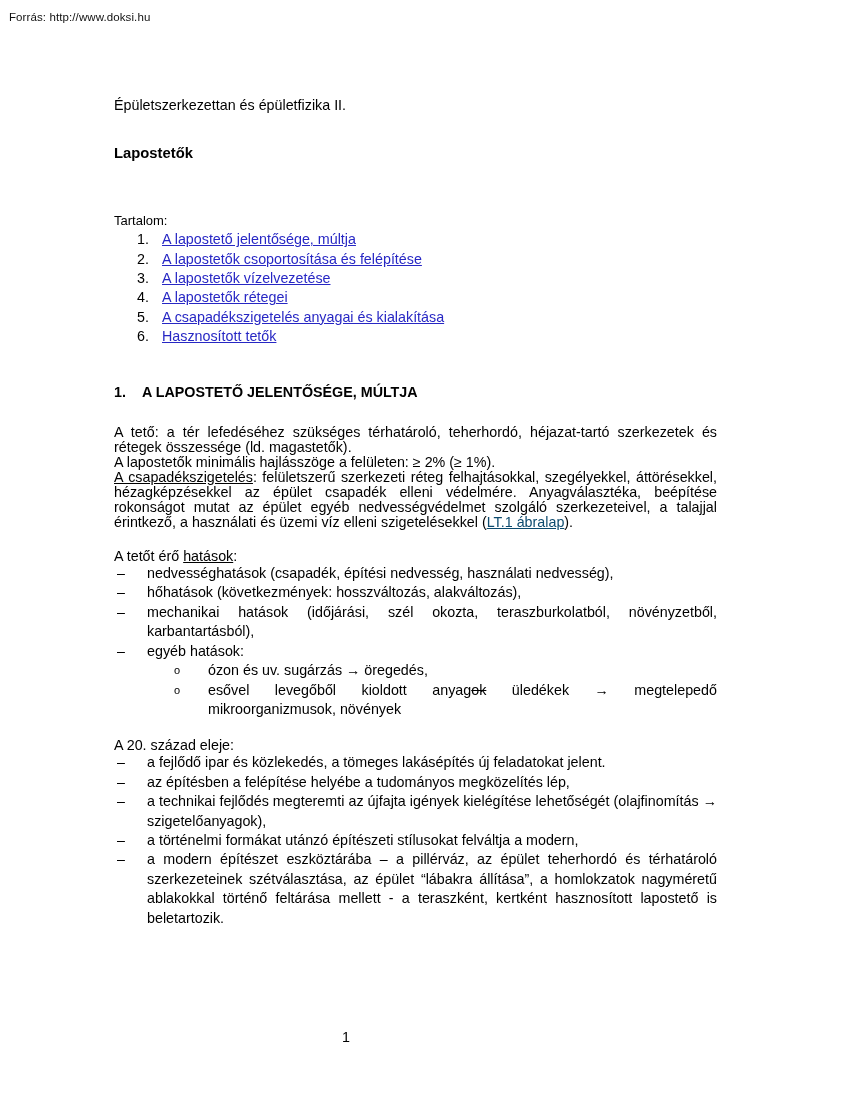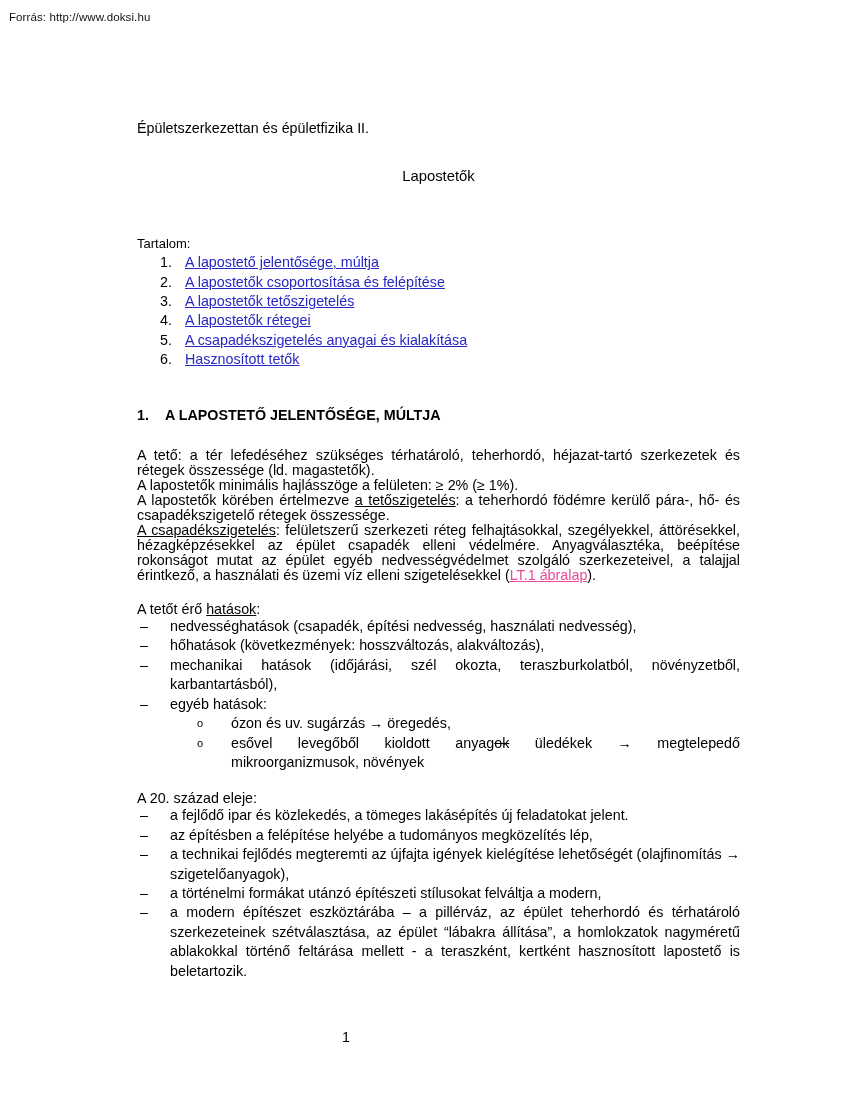--- a/index.html
+++ b/index.html
@@ -32,38 +32,36 @@
     font-size: 11.5px;
     line-height: 14px;
     color: #111111;
     letter-spacing: 0.1px;
     white-space: nowrap;
   }
 
   
   .content {
     position: absolute;
-    left: 137px;
+    left: 114px;
     top: 96px;
     width: 603px;
     font-size: 14.3px;
     line-height: 19.4px;
     color: #000000;
-    margin-top: 23px;
   }
 
   .doc-subject {
     font-size: 14.3px;
     line-height: 19.4px;
     margin: 0;
   }
 
   .doc-title {
-    text-align: center;
-    font-weight: normal;
+    font-weight: bold;
     font-size: 14.8px;
     margin: 29px 0 0 0;
     line-height: 19.4px;
   }
 
   
   .toc-label {
     margin: 47px 0 0 0;
     font-size: 13px;
     line-height: 19.4px;
@@ -114,21 +112,21 @@
   }
   .para.first-after-heading {
     margin-top: 23px;
   }
   .gap-before {
     margin-top: 19px;
   }
 
   .u { text-decoration: underline; }
   .lnk {
-    color: #ec4899;
+    color: #0c4a6e;
     text-decoration: underline;
   }
   .strike { text-decoration: line-through; }
 
   
   .dash-list {
     margin: 0;
     padding: 0;
     list-style: none;
   }
@@ -205,21 +203,21 @@
       <li class="toc-item">
         <span class="toc-num">1.</span>
         <a class="toc-link" href="#">A lapostető jelentősége, múltja</a>
       </li>
       <li class="toc-item">
         <span class="toc-num">2.</span>
         <a class="toc-link" href="#">A lapostetők csoportosítása és felépítése</a>
       </li>
       <li class="toc-item">
         <span class="toc-num">3.</span>
-        <a class="toc-link" href="#">A lapostetők tetőszigetelés</a>
+        <a class="toc-link" href="#">A lapostetők vízelvezetése</a>
       </li>
       <li class="toc-item">
         <span class="toc-num">4.</span>
         <a class="toc-link" href="#">A lapostetők rétegei</a>
       </li>
       <li class="toc-item">
         <span class="toc-num">5.</span>
         <a class="toc-link" href="#">A csapadékszigetelés anyagai és kialakítása</a>
       </li>
       <li class="toc-item">
@@ -230,23 +228,20 @@
 
     <h2 class="section-heading">
       <span class="sh-num">1.</span>
       <span>A LAPOSTETŐ JELENTŐSÉGE, MÚLTJA</span>
     </h2>
 
     <p class="para just first-after-heading">A tető: a tér lefedéséhez szükséges térhatároló, teherhordó, héjazat-tartó szerkezetek és rétegek összessége (ld. magastetők).</p>
 
     <p class="para">A lapostetők minimális hajlásszöge a felületen: ≥ 2% (≥ 1%).</p>
 
-    <p class="para just">
-      <span>A lapostetők körében értelmezve </span><span class="u">a tetőszigetelés</span><span>: a teherhordó födémre kerülő pára-, hő- és csapadékszigetelő rétegek összessége.</span>
-    </p>
 
     <p class="para just">
       <span class="u">A csapadékszigetelés</span><span>: felületszerű szerkezeti réteg felhajtásokkal, szegélyekkel, áttörésekkel, hézagképzésekkel az épület csapadék elleni védelmére. Anyagválasztéka, beépítése rokonságot mutat az épület egyéb nedvességvédelmet szolgáló szerkezeteivel, a talajjal érintkező, a használati és üzemi víz elleni szigetelésekkel (</span><a class="lnk" href="#">LT.1 ábralap</a><span>).</span>
     </p>
 
     <p class="para gap-before">
       <span>A tetőt érő </span><span class="u">hatások</span><span>:</span>
     </p>
 
     <ul class="dash-list">

